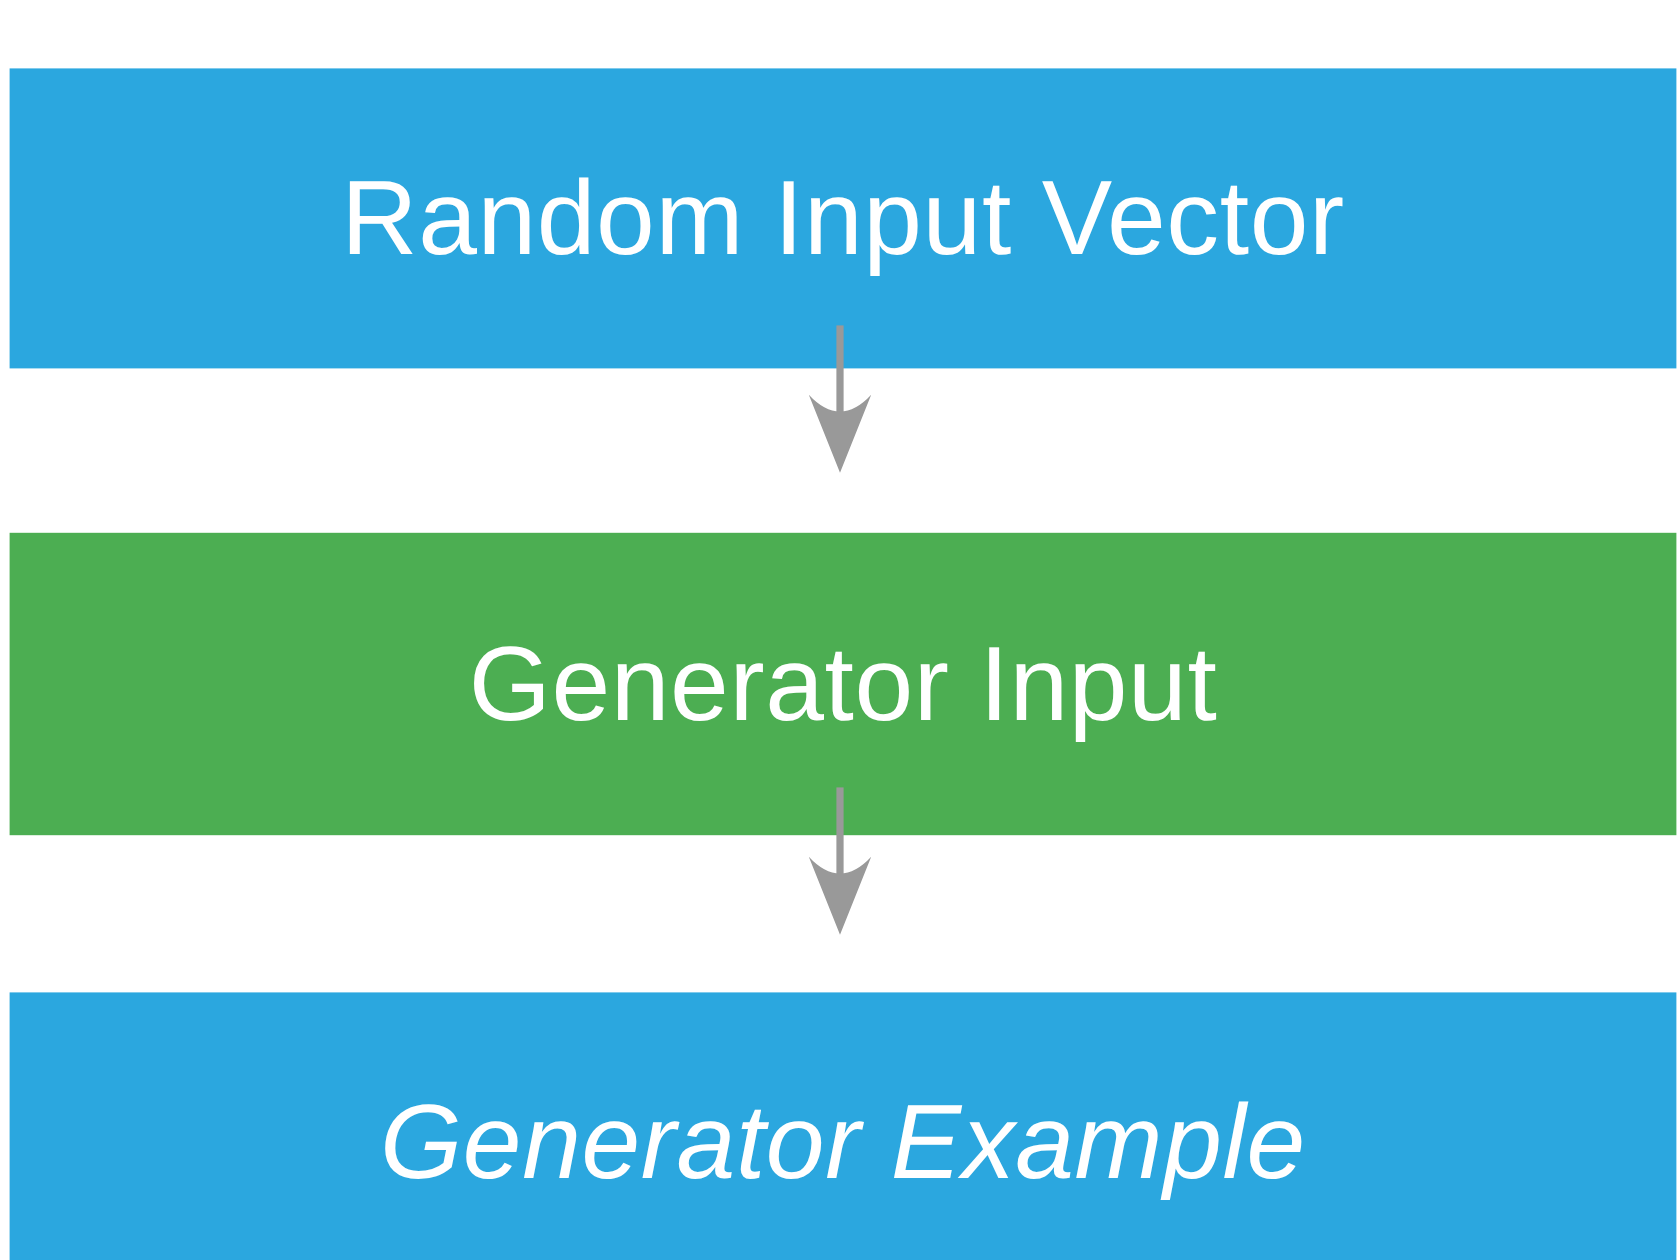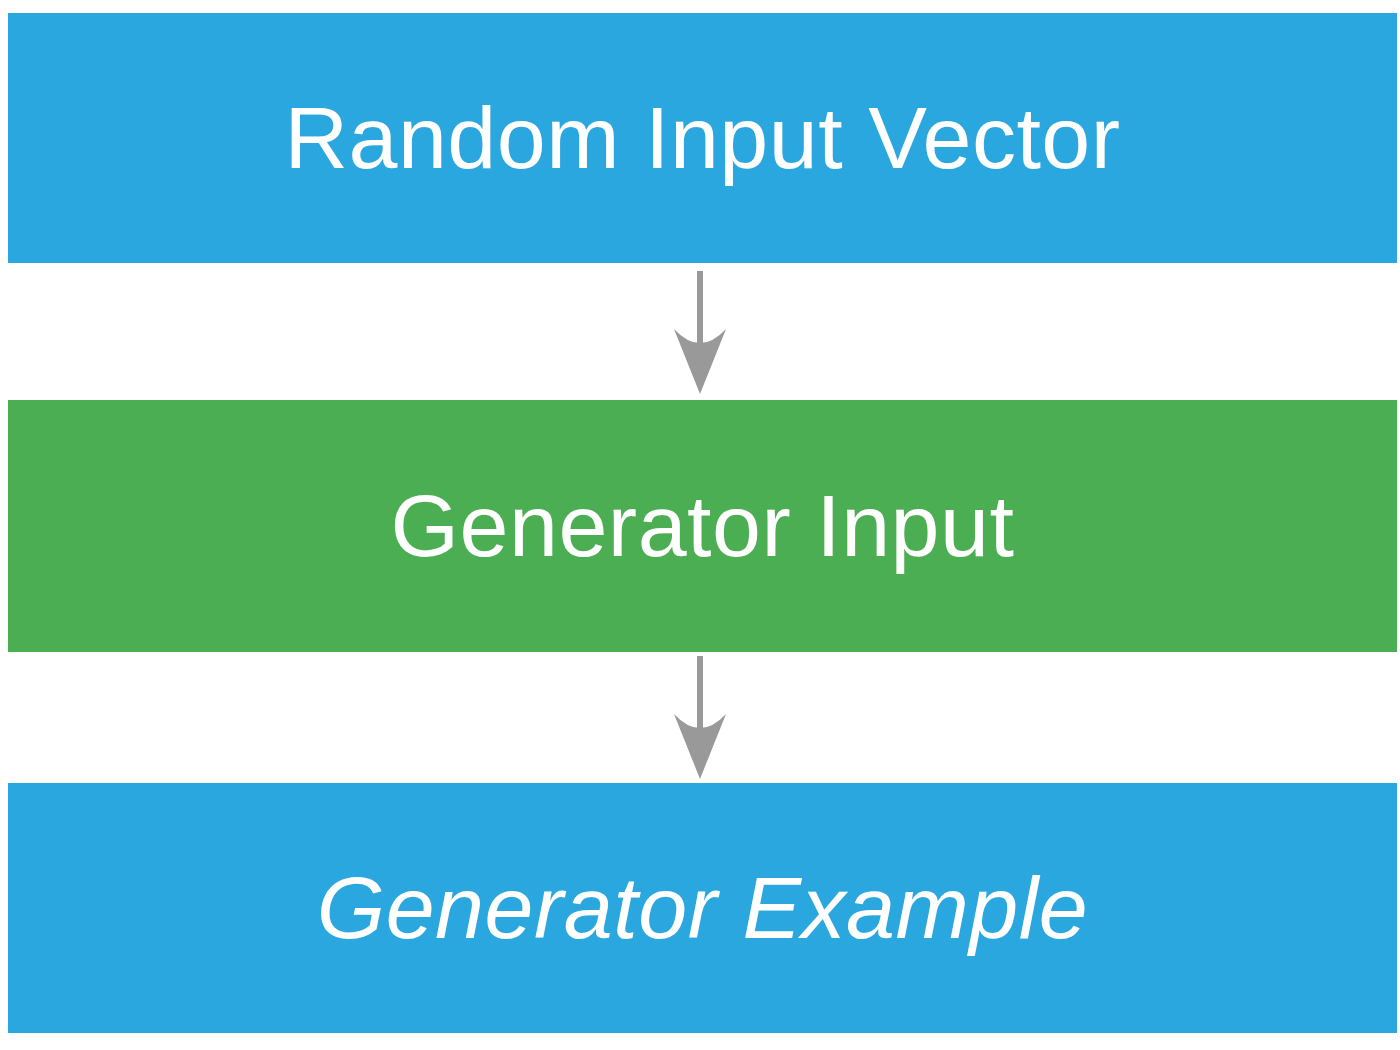--- a/index.html
+++ b/index.html
@@ -21,20 +21,21 @@
     width: 1389px;
     display: flex;
     align-items: center;
     justify-content: center;
     color: #ffffff;
     font-size: 88px;
     font-weight: 300;
     letter-spacing: 0.5px;
     white-space: nowrap;
     user-select: none;
+    margin-top: 44px;
   }
   .node-0 { top: 13px;  height: 250px; }
   .node-1 { top: 400px; height: 252px; }
   .node-2 { top: 783px; height: 250px; }
   .arrow {
     position: absolute;
     left: 670px;
     width: 60px;
     height: 125px;
   }

